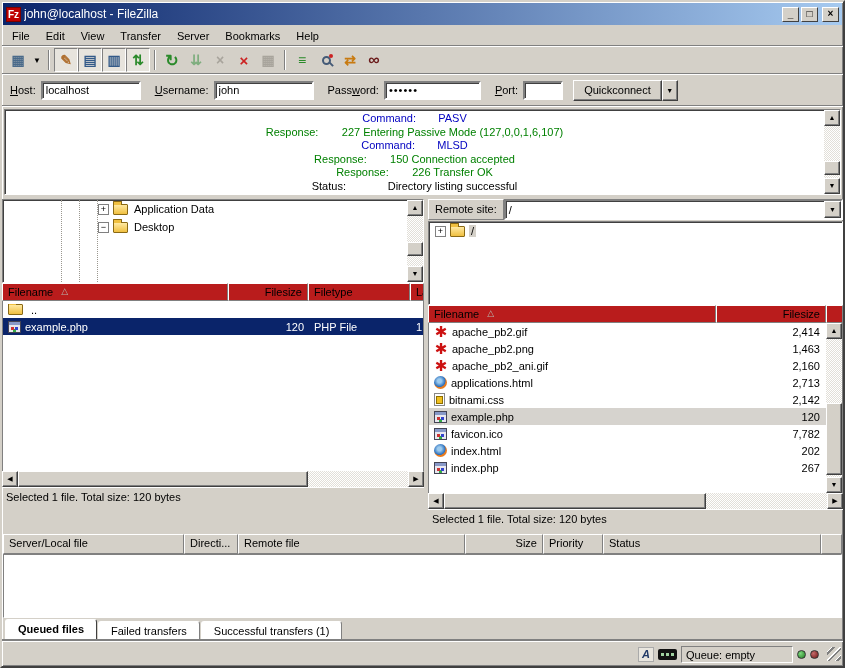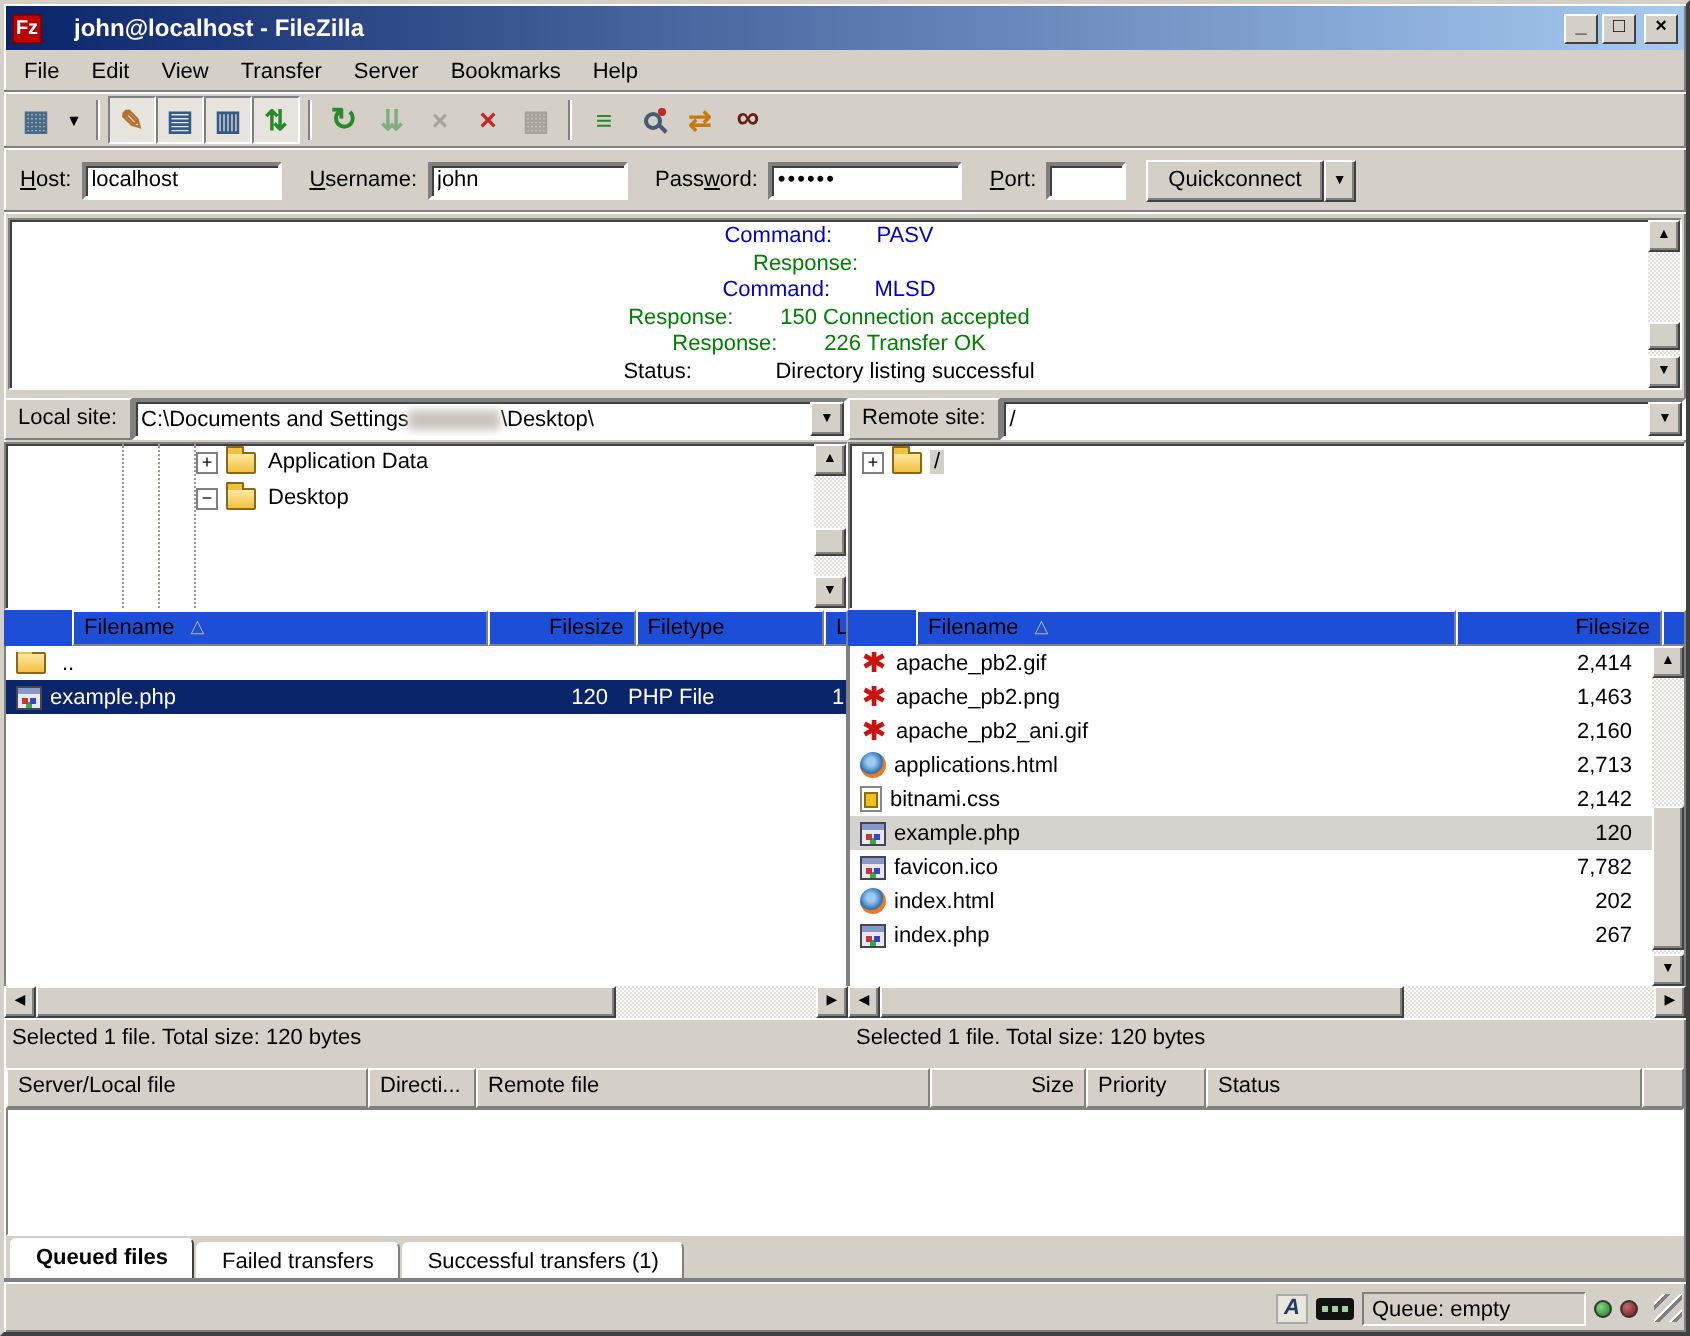--- a/index.html
+++ b/index.html
@@ -11,21 +11,21 @@
     box-shadow: inset 1px 1px 0 #fff, inset -1px -1px 0 #808080;
     display:flex; flex-direction:column; overflow:hidden; }
   .field { background:#fff; border:2px solid; border-color:#808080 #fff #fff #808080;
     box-shadow: inset 1px 1px 0 #404040; }
 
   
   .titlebar { height:22px; margin:1px; background:linear-gradient(90deg,#0a246a,#a6caf0);
     display:flex; align-items:center; padding:0 3px; flex:0 0 auto; }
   .app-icon { width:15px; height:15px; background:#bf0000; border:1px solid #7a0000;
     color:#fff; font-weight:bold; font-size:10px; line-height:13px; text-align:center; flex:0 0 auto; }
-  .title-text { color:#fff; font-weight:bold; font-size:12px; margin-left:16px; flex:1 1 auto;
+  .title-text { color:#fff; font-weight:normal; font-size:12px; margin-left:3px; flex:1 1 auto;
     white-space:nowrap; overflow:hidden; }
   .winbtn { width:17px; height:15px; background:#d4d0c8; margin-left:2px;
     border:1px solid; border-color:#fff #404040 #404040 #fff;
     font-size:10px; font-weight:bold; text-align:center; line-height:12px; color:#000; }
 
   
   .menubar { height:19px; display:flex; align-items:center; padding-left:2px; flex:0 0 auto; }
   .menu-item { padding:2px 8px; }
 
   
@@ -101,21 +101,21 @@
     font-size:9px; line-height:9px; text-align:center; flex:0 0 auto; margin-right:4px; }
   .treeline { position:absolute; top:0; bottom:0; border-left:1px dotted #9a978f; }
   .folder { width:15px; height:11px; background:linear-gradient(#ffe9a2,#f0c040); position:relative;
     border:1px solid #8a6914; border-radius:1px; flex:0 0 auto; margin-right:4px; }
   .folder::before { content:""; position:absolute; top:-4px; left:-1px; width:7px; height:3px;
     background:#f0c040; border:1px solid #8a6914; border-bottom:none; border-radius:1px 1px 0 0; }
   .tname { padding:0 2px; }
   .tname.sel { background:#d4d0c8; }
 
   
-  .list-header { height:18px; display:flex; flex:0 0 auto; background:#1d4ed8;padding-left:34px; }
+  .list-header { height:18px; display:flex; flex:0 0 auto; background:#b91c1c; }
   .hcell { border:1px solid; border-color:#fff #808080 #808080 #fff; padding:2px 5px 0 5px;
     white-space:nowrap; overflow:hidden; display:flex; }
   .hcell.num { justify-content:flex-end; }
   .sortmark { color:#b8b4ac; margin-left:8px; font-size:9px; }
   .listbody { height:170px; background:#fff; position:relative; overflow:hidden; flex:0 0 auto;
     border-left:1px solid #808080; border-right:1px solid #808080; }
   .frow { height:17px; display:flex; align-items:center; white-space:nowrap; }
   .frow .c { overflow:hidden; padding:0 5px; display:flex; align-items:center; gap:4px; }
   .frow .c.num { justify-content:flex-end; display:block; text-align:right; }
   .frow.selnav { background:#0a246a; color:#fff; }
@@ -222,20 +222,21 @@
   <div class="hgroove"></div>
 
   <div class="logpane">
     <div class="loglines">
       <div class="logline" style="color:#0000c0">
           <span class="llabel">Command:</span>
           <span>PASV</span>
         </div>
       <div class="logline" style="color:#008000">
           <span class="llabel">Response:</span>
+          <span>227 Entering Passive Mode (127,0,0,1,6,107)</span>
         </div>
       <div class="logline" style="color:#0000c0">
           <span class="llabel">Command:</span>
           <span>MLSD</span>
         </div>
       <div class="logline" style="color:#008000">
           <span class="llabel">Response:</span>
           <span>150 Connection accepted</span>
         </div>
       <div class="logline" style="color:#008000">
@@ -250,29 +251,20 @@
     <div class="vscroll">
       <div class="sbtn" style="top:0">▲</div>
       <div class="sthumb" style="top:51px; height:14px"></div>
       <div class="sbtn" style="bottom:0">▼</div>
     </div>
   </div>
 
   <div class="panes">
 
     <div class="pane left">
-      <div class="site-row">
-        <div class="site-label">Local site:</div>
-        <div class="combo">
-          <span>C:\Documents and Settings</span>
-            <span class="blurbox"></span>
-            <span>\Desktop\</span>
-          <div class="cbtn">▼</div>
-        </div>
-      </div>
       <div class="treebox">
         <div class="treeline" style="left:58px"></div>
         <div class="treeline" style="left:76px"></div>
         <div class="treeline" style="left:94px"></div>
         <div class="tree-row" style="padding-left:95px">
           <span class="expander">+</span>
           <span class="folder"></span>
             <span class="tname">Application Data</span>
         </div>
         <div class="tree-row" style="padding-left:95px">

